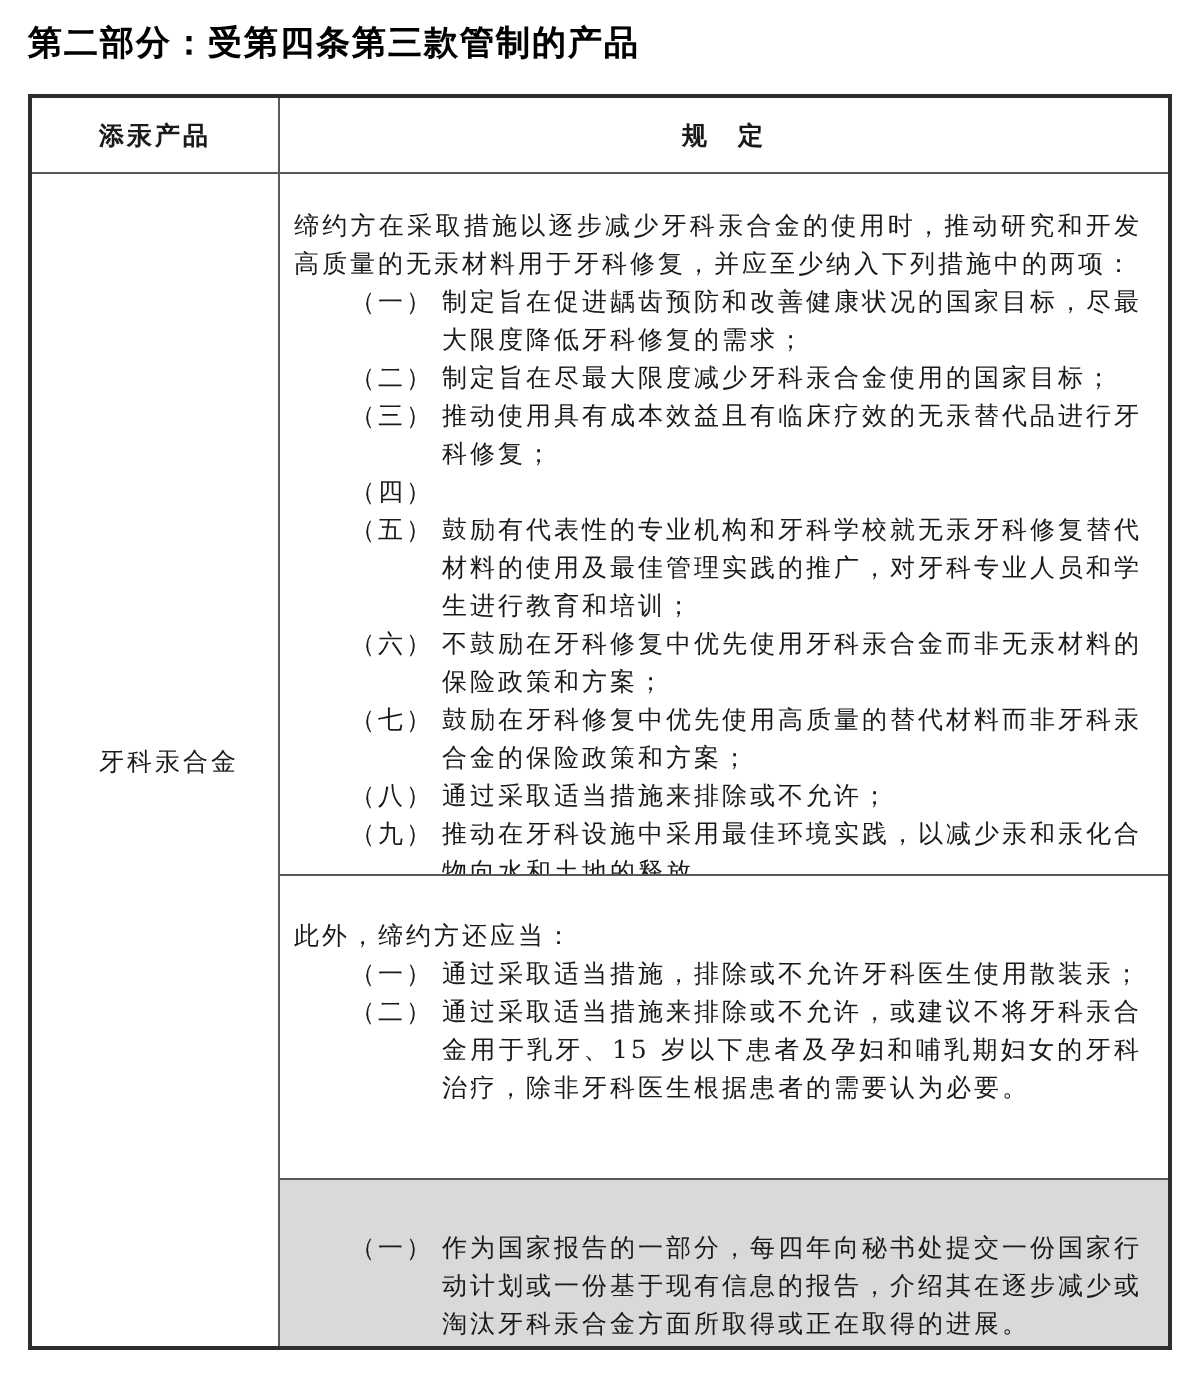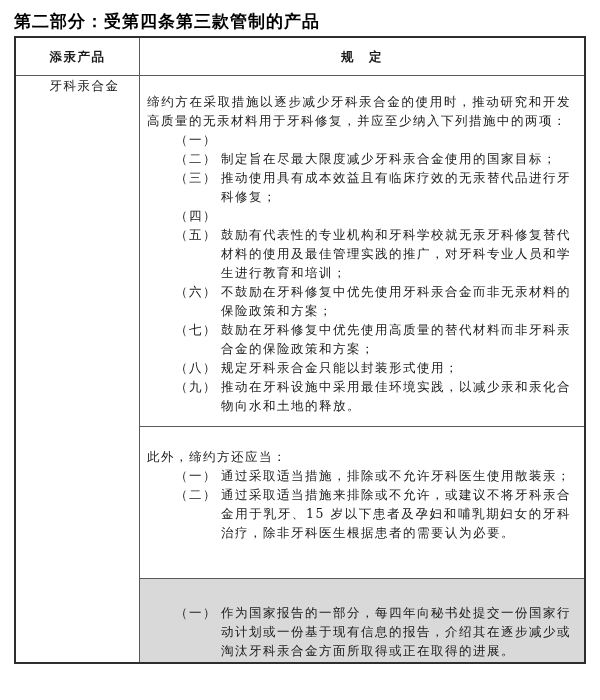--- a/index.html
+++ b/index.html
@@ -14,42 +14,42 @@
 
   .doc-title{
     position:absolute; left:14px; top:10px;
     font-family:Liberation Serif, serif;
     font-weight:bold; font-size:17px; letter-spacing:1px;
     color:#000;
     white-space:nowrap;
   }
 
   .doc-table{
-    position:absolute; left:14px; top:36px;
+    position:absolute; left:14px; top:47px;
     width:572px; height:628px;
     box-sizing:border-box;
     border:2px solid #2e2e2e;
     display:grid;
     grid-template-columns:124px 1fr;
     grid-template-rows:38px 1fr;
     font-size:12.5px; line-height:19px; letter-spacing:1.5px;
   }
 
   .hdr{
     display:flex; align-items:center; justify-content:center;
     font-weight:bold;
     border-bottom:1px solid #5a5a5a;
     box-sizing:border-box;
   }
   .hdr-product{ border-right:1px solid #5a5a5a; }
 
   .product-cell{
     border-right:1px solid #5a5a5a;
     box-sizing:border-box;
-    display:flex; align-items:flex-start; justify-content:center;
+    display:flex; align-items:center; justify-content:center;
     background:#ffffff;
     margin-left:14px;
   }
 
   .provision-col{
     display:flex; flex-direction:column;
     box-sizing:border-box;
     overflow:hidden;
   }
   .section{
@@ -82,20 +82,21 @@
 
     <div class="product-cell">
       <span>牙科汞合金</span>
     </div>
 
     <div class="provision-col" id="sections-container">
         <div class="section sec-0">
           <div class="intro">缔约方在采取措施以逐步减少牙科汞合金的使用时，推动研究和开发高质量的无汞材料用于牙科修复，并应至少纳入下列措施中的两项：</div>
           <div class="item">
             <span class="item-marker">（一）</span>
+            <span class="item-text">制定旨在促进龋齿预防和改善健康状况的国家目标，尽最大限度降低牙科修复的需求；</span>
           </div>
           <div class="item">
             <span class="item-marker">（二）</span>
             <span class="item-text">制定旨在尽最大限度减少牙科汞合金使用的国家目标；</span>
           </div>
           <div class="item">
             <span class="item-marker">（三）</span>
             <span class="item-text">推动使用具有成本效益且有临床疗效的无汞替代品进行牙科修复；</span>
           </div>
           <div class="item">
@@ -108,21 +109,21 @@
           <div class="item">
             <span class="item-marker">（六）</span>
             <span class="item-text">不鼓励在牙科修复中优先使用牙科汞合金而非无汞材料的保险政策和方案；</span>
           </div>
           <div class="item">
             <span class="item-marker">（七）</span>
             <span class="item-text">鼓励在牙科修复中优先使用高质量的替代材料而非牙科汞合金的保险政策和方案；</span>
           </div>
           <div class="item">
             <span class="item-marker">（八）</span>
-            <span class="item-text">规定牙科汞合金只能以封装形式使用；</span>
+            <span class="item-text">通过采取适当措施来排除或不允许；</span>
           </div>
           <div class="item">
             <span class="item-marker">（九）</span>
             <span class="item-text">推动在牙科设施中采用最佳环境实践，以减少汞和汞化合物向水和土地的释放。</span>
           </div>
         </div>
         <div class="section sec-1">
           <div class="intro">此外，缔约方还应当：</div>
           <div class="item">
             <span class="item-marker">（一）</span>

